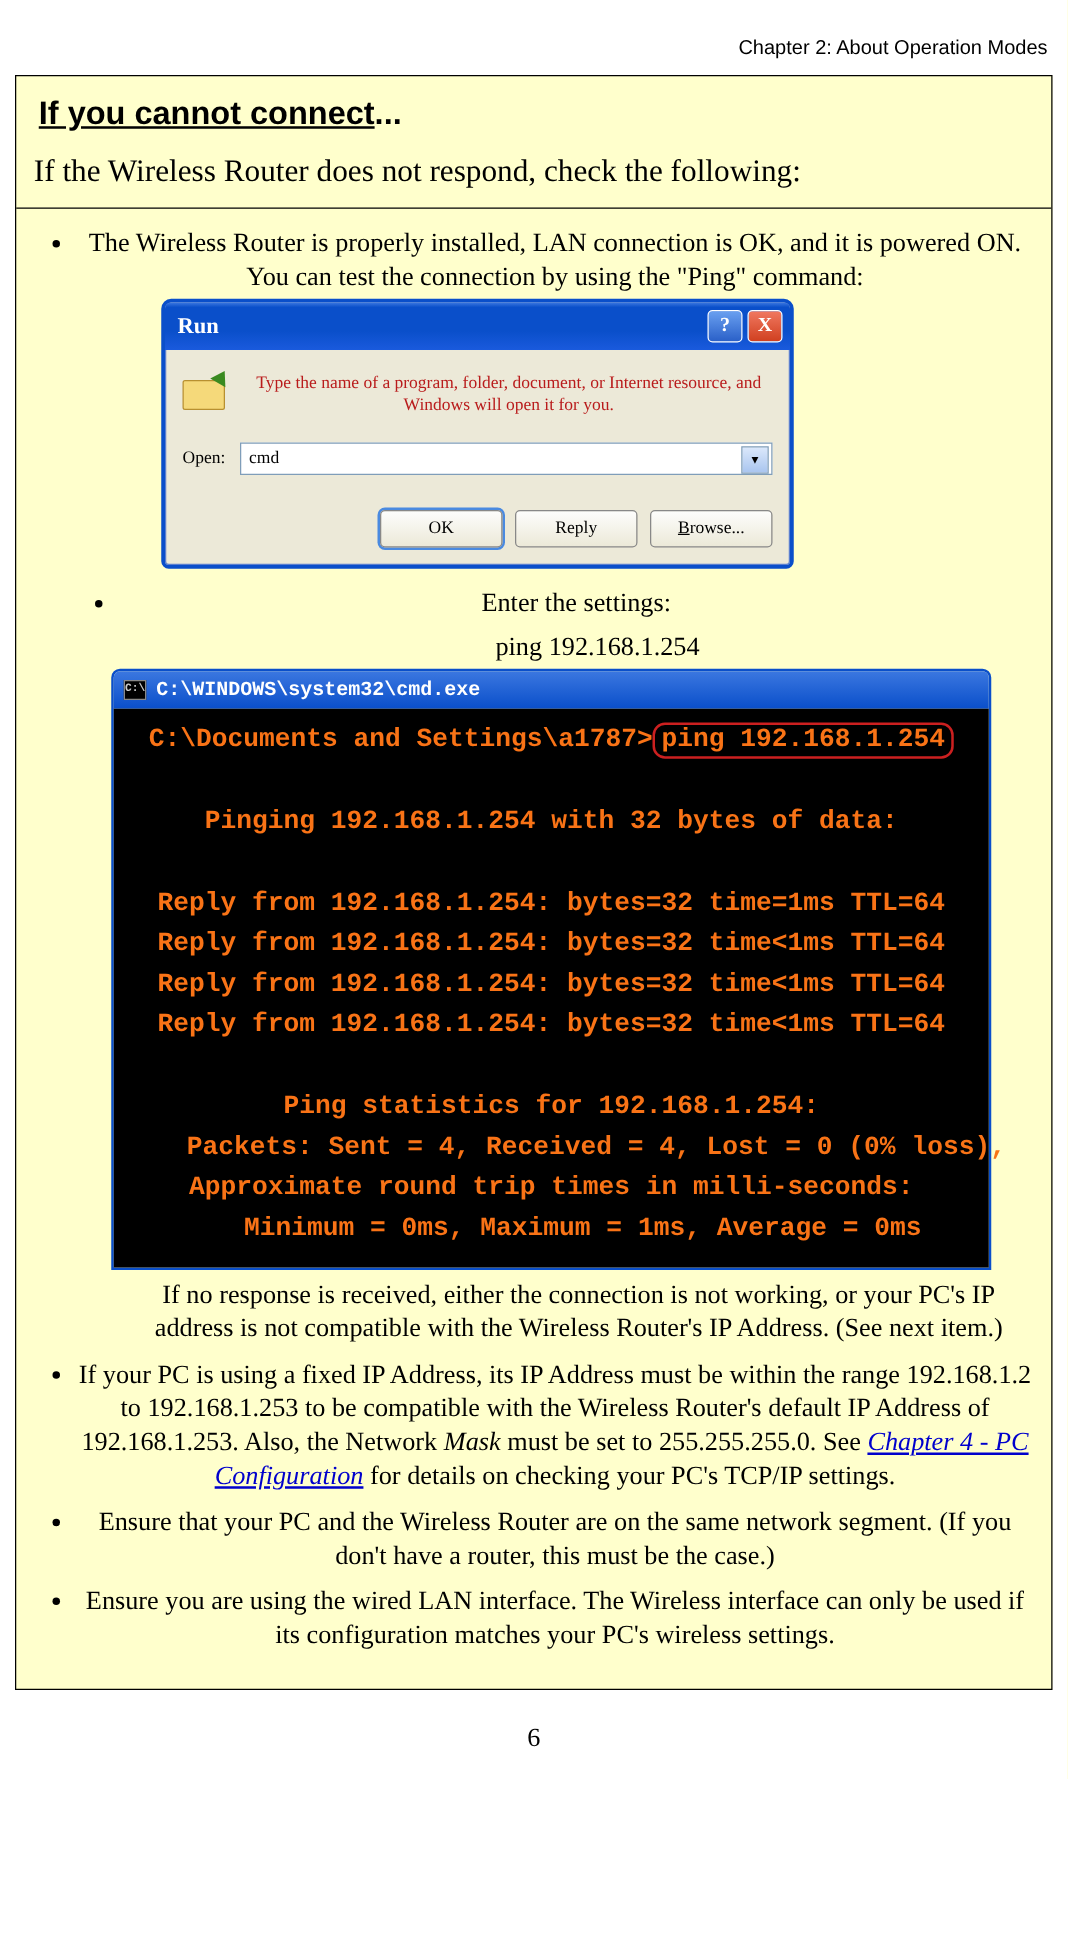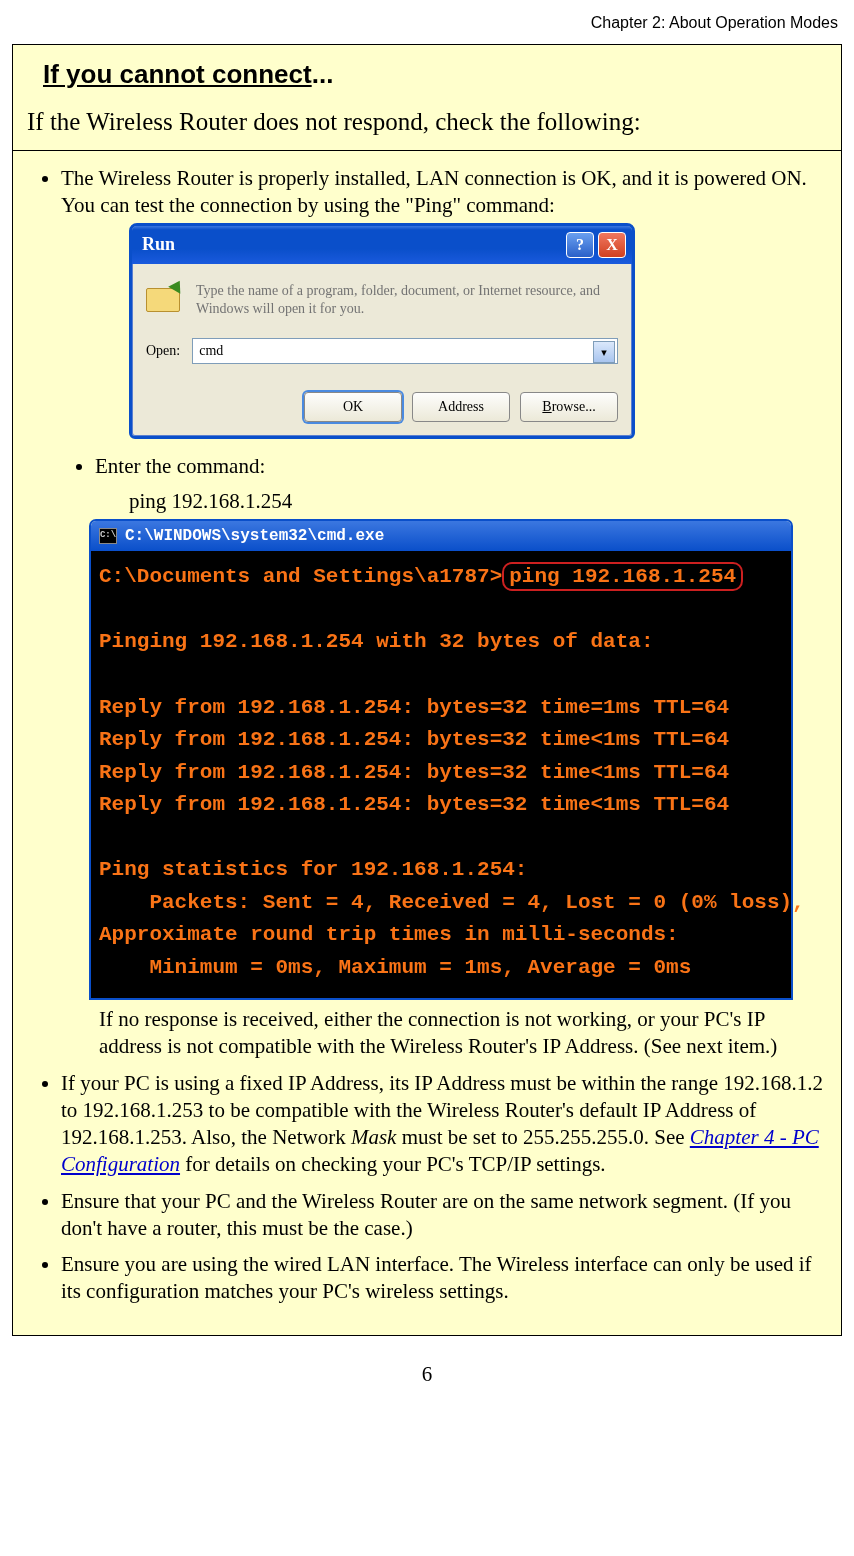--- a/index.html
+++ b/index.html
@@ -4,44 +4,44 @@
 <style>
   body {
     margin: 0;
     padding: 0;
     font-family: Georgia, 'Times New Roman', serif;
     background: #fff;
     width: 854px;
   }
   .page {
     width: 854px;
-    padding: 8px 12px 20px 12px;
+    padding: 24px 12px 20px 12px;
     box-sizing: border-box;
   }
   .chapter-header {
     text-align: right;
     font-family: Arial, sans-serif;
     font-size: 16px;
     margin: 6px 4px 12px 0;
   }
   .note-box {
     border: 1px solid #000;
     background: #FFFFCC;
     padding: 14px 14px 20px 14px;
   }
   .note-title {
     font-family: Arial, sans-serif;
     font-size: 26px;
     font-weight: bold;
-    margin: 0 0 18px 16px;
+    margin: 0 0 18px 4px;
   }
   .note-title .underlined { text-decoration: underline; }
   .intro { font-size: 25px; margin: 0 0 14px 0; }
   .hr { border: none; border-top: 1px solid #000; margin: 8px -14px 14px -14px; }
-  ul.level1 { list-style: disc; padding-left: 34px; margin: 0; }
+  ul.level1 { list-style: disc; padding-left: 34px; margin: 0; text-align: center; }
   ul.level1 > li { font-size: 21px; margin-bottom: 10px; line-height: 1.28; }
   ul.level2 { list-style: disc; padding-left: 34px; margin: 14px 0 0 0; }
   ul.level2 > li { font-size: 21px; margin-bottom: 8px; }
   .img-indent { margin-left: 68px; margin-top: 4px; margin-bottom: 8px; }
   .img-indent-narrow { margin-left: 28px; margin-top: 4px; margin-bottom: 6px; }
   .ping-line { margin-left: 68px; font-size: 21px; }
   .after-img { font-size: 21px; margin: 6px 0 0 38px; line-height: 1.28; }
   .italic { font-style: italic; }
   .link { color: #0000cc; text-decoration: underline; font-style: italic; }
   .bold { font-weight: bold; }
@@ -74,21 +74,21 @@
   }
   .help-btn { background: linear-gradient(#6aa0f0,#2a60c8); color:#fff; }
   .close-btn { background: linear-gradient(#f07860,#d04020); color:#fff; }
   .run-body { padding: 18px 14px 14px 14px; }
   .run-row1 { display: flex; gap: 14px; align-items: flex-start; }
   .run-icon {
     width: 36px; height: 30px; position: relative; flex-shrink: 0;
   }
   .run-icon .folder { width: 32px; height: 22px; background: #f5d97a; border: 1px solid #b89030; border-radius: 2px; position: absolute; bottom: 0; left: 0; }
   .run-icon .arrow { width: 0; height: 0; border-left: 7px solid transparent; border-right: 7px solid transparent; border-bottom: 11px solid #3a8a20; position: absolute; top: -2px; right: -2px; transform: rotate(30deg); }
-  .run-desc { font-size: 14px; color: #737373; line-height: 1.3; }
+  .run-desc { font-size: 14px; color: #b91c1c; line-height: 1.3; }
   .run-row2 { display: flex; align-items: center; gap: 12px; margin-top: 20px; }
   .open-label { font-size: 14px; }
   .open-input {
     flex: 1; height: 26px; border: 1px solid #7F9DB9; background: #fff;
     font-size: 14px; padding: 0 24px 0 6px; box-sizing: border-box;
     position: relative; display: flex; align-items: center;
   }
   .open-input .chev {
     position: absolute; right: 2px; top: 2px; width: 20px; height: 20px;
     background: linear-gradient(#dbe8fb,#a9c5ef); border: 1px solid #7F9DB9;
@@ -158,33 +158,33 @@
               </div>
               <div class="run-row2">
                 <span class="open-label">Open:</span>
                 <div class="open-input">
                   <span>cmd</span>
                   <span class="chev">▾</span>
                 </div>
               </div>
               <div class="run-buttons">
                 <div class="run-btn default">OK</div>
-                <div class="run-btn">Address</div>
+                <div class="run-btn">Reply</div>
                 <div class="run-btn">
                     <span style="text-decoration:underline">B</span>
                     <span>rowse...</span>
                   </div>
               </div>
             </div>
           </div>
         </div>
 
         <ul class="level2">
           <li>
-            <span>Enter the command:</span>
+            <span>Enter the settings:</span>
           </li>
         </ul>
         <div class="ping-line">ping 192.168.1.254</div>
 
         
         <div class="img-indent-narrow">
           <div class="cmd-window">
             <div class="cmd-title">
               <span class="cmd-icon">C:\</span>
               <span>C:\WINDOWS\system32\cmd.exe</span>

